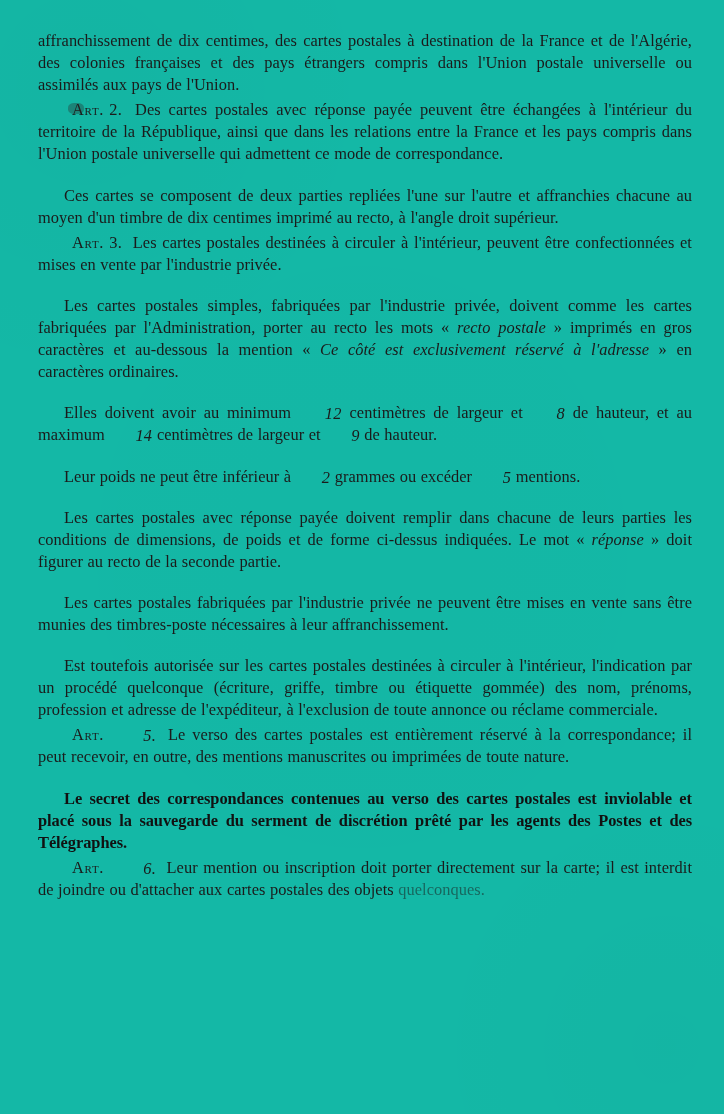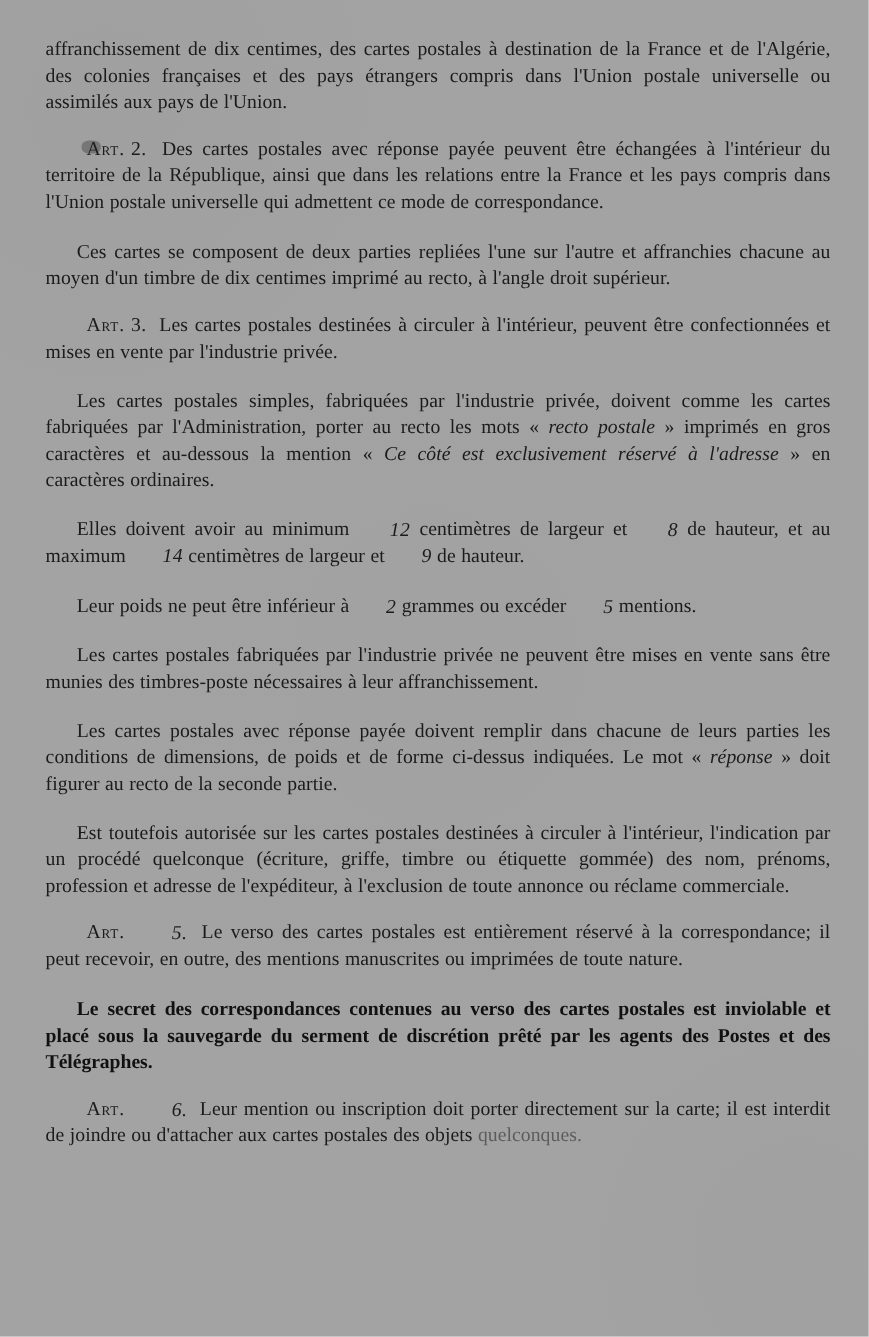--- a/index.html
+++ b/index.html
@@ -13,21 +13,21 @@
     position: relative;
     overflow: hidden;
     font-family: "Liberation Serif", "DejaVu Serif", serif;
     color: #1a1a1a;
   }
 
   
   #page-scan {
     position: absolute;
     inset: 0;
-    background: #a3a3a3;
+    background: #14b8a6;
   }
 
   
   #page-scan::before {
     content: "";
     position: absolute;
     inset: 0;
     pointer-events: none;
     background:
       radial-gradient(ellipse 60% 40% at 12% 8%, rgba(0,0,0,0.018), rgba(0,0,0,0) 70%),
@@ -50,21 +50,21 @@
     font-size: 16.4px;
     line-height: 22.1px;
     letter-spacing: 0.05px;
     word-spacing: 0.4px;
     hyphens: manual;
     color: #1b1b1b;
   }
   .para.indent { text-indent: 26px; }
   .para.indent-lg { text-indent: 34px; }
   .gap-md { margin-top: 19px; }
-  .gap-lg { margin-top: 17px; }
+  .gap-lg { margin-top: 3px; }
 
   
   .para.heavy {
     font-weight: 700;
     color: #111111;
     letter-spacing: -0.05px;
   }
 
   
   .art-label {
@@ -130,25 +130,25 @@
 
     <p class="para indent gap-md">
       <span>Elles doivent avoir au minimum </span><span class="osf">12</span><span> centimètres de largeur et </span><span class="osf">8</span><span> de hauteur, et au maximum </span><span class="osf">14</span><span> centimètres de largeur et </span><span class="osf">9</span><span> de hauteur.</span>
     </p>
 
     <p class="para indent gap-md">
       <span>Leur poids ne peut être inférieur à </span><span class="osf">2</span><span> grammes ou excéder </span><span class="osf">5</span><span> mentions.</span>
     </p>
 
     <p class="para indent gap-md">
-      <span>Les cartes postales fabriquées par l'industrie privée ne peuvent être mises en vente sans être munies des timbres-poste nécessaires à leur affranchissement.</span>
+      <span>Les cartes postales avec réponse payée doivent remplir dans chacune de leurs parties les conditions de dimensions, de poids et de forme ci-dessus indiquées. Le mot « </span><span class="it">réponse</span><span> » doit figurer au recto de la seconde partie.</span>
     </p>
 
     <p class="para indent gap-md">
-      <span>Les cartes postales avec réponse payée doivent remplir dans chacune de leurs parties les conditions de dimensions, de poids et de forme ci-dessus indiquées. Le mot « </span><span class="it">réponse</span><span> » doit figurer au recto de la seconde partie.</span>
+      <span>Les cartes postales fabriquées par l'industrie privée ne peuvent être mises en vente sans être munies des timbres-poste nécessaires à leur affranchissement.</span>
     </p>
 
 
     <p class="para indent gap-md">
       <span>Est toutefois autorisée sur les cartes postales destinées à circuler à l'intérieur, l'indication par un procédé quelconque (écriture, griffe, timbre ou étiquette gommée) des nom, prénoms, profession et adresse de l'expéditeur, à l'exclusion de toute annonce ou réclame commerciale.</span>
     </p>
 
     <p class="para indent-lg gap-lg">
       <span class="art-label">Art.</span><span class="art-num osf" style="margin-left:5px;">5.</span>
       <span style="margin-left:5px;">Le verso des cartes postales est entièrement réservé à la correspondance; il peut recevoir, en outre, des mentions manuscrites ou imprimées de toute nature.</span>

